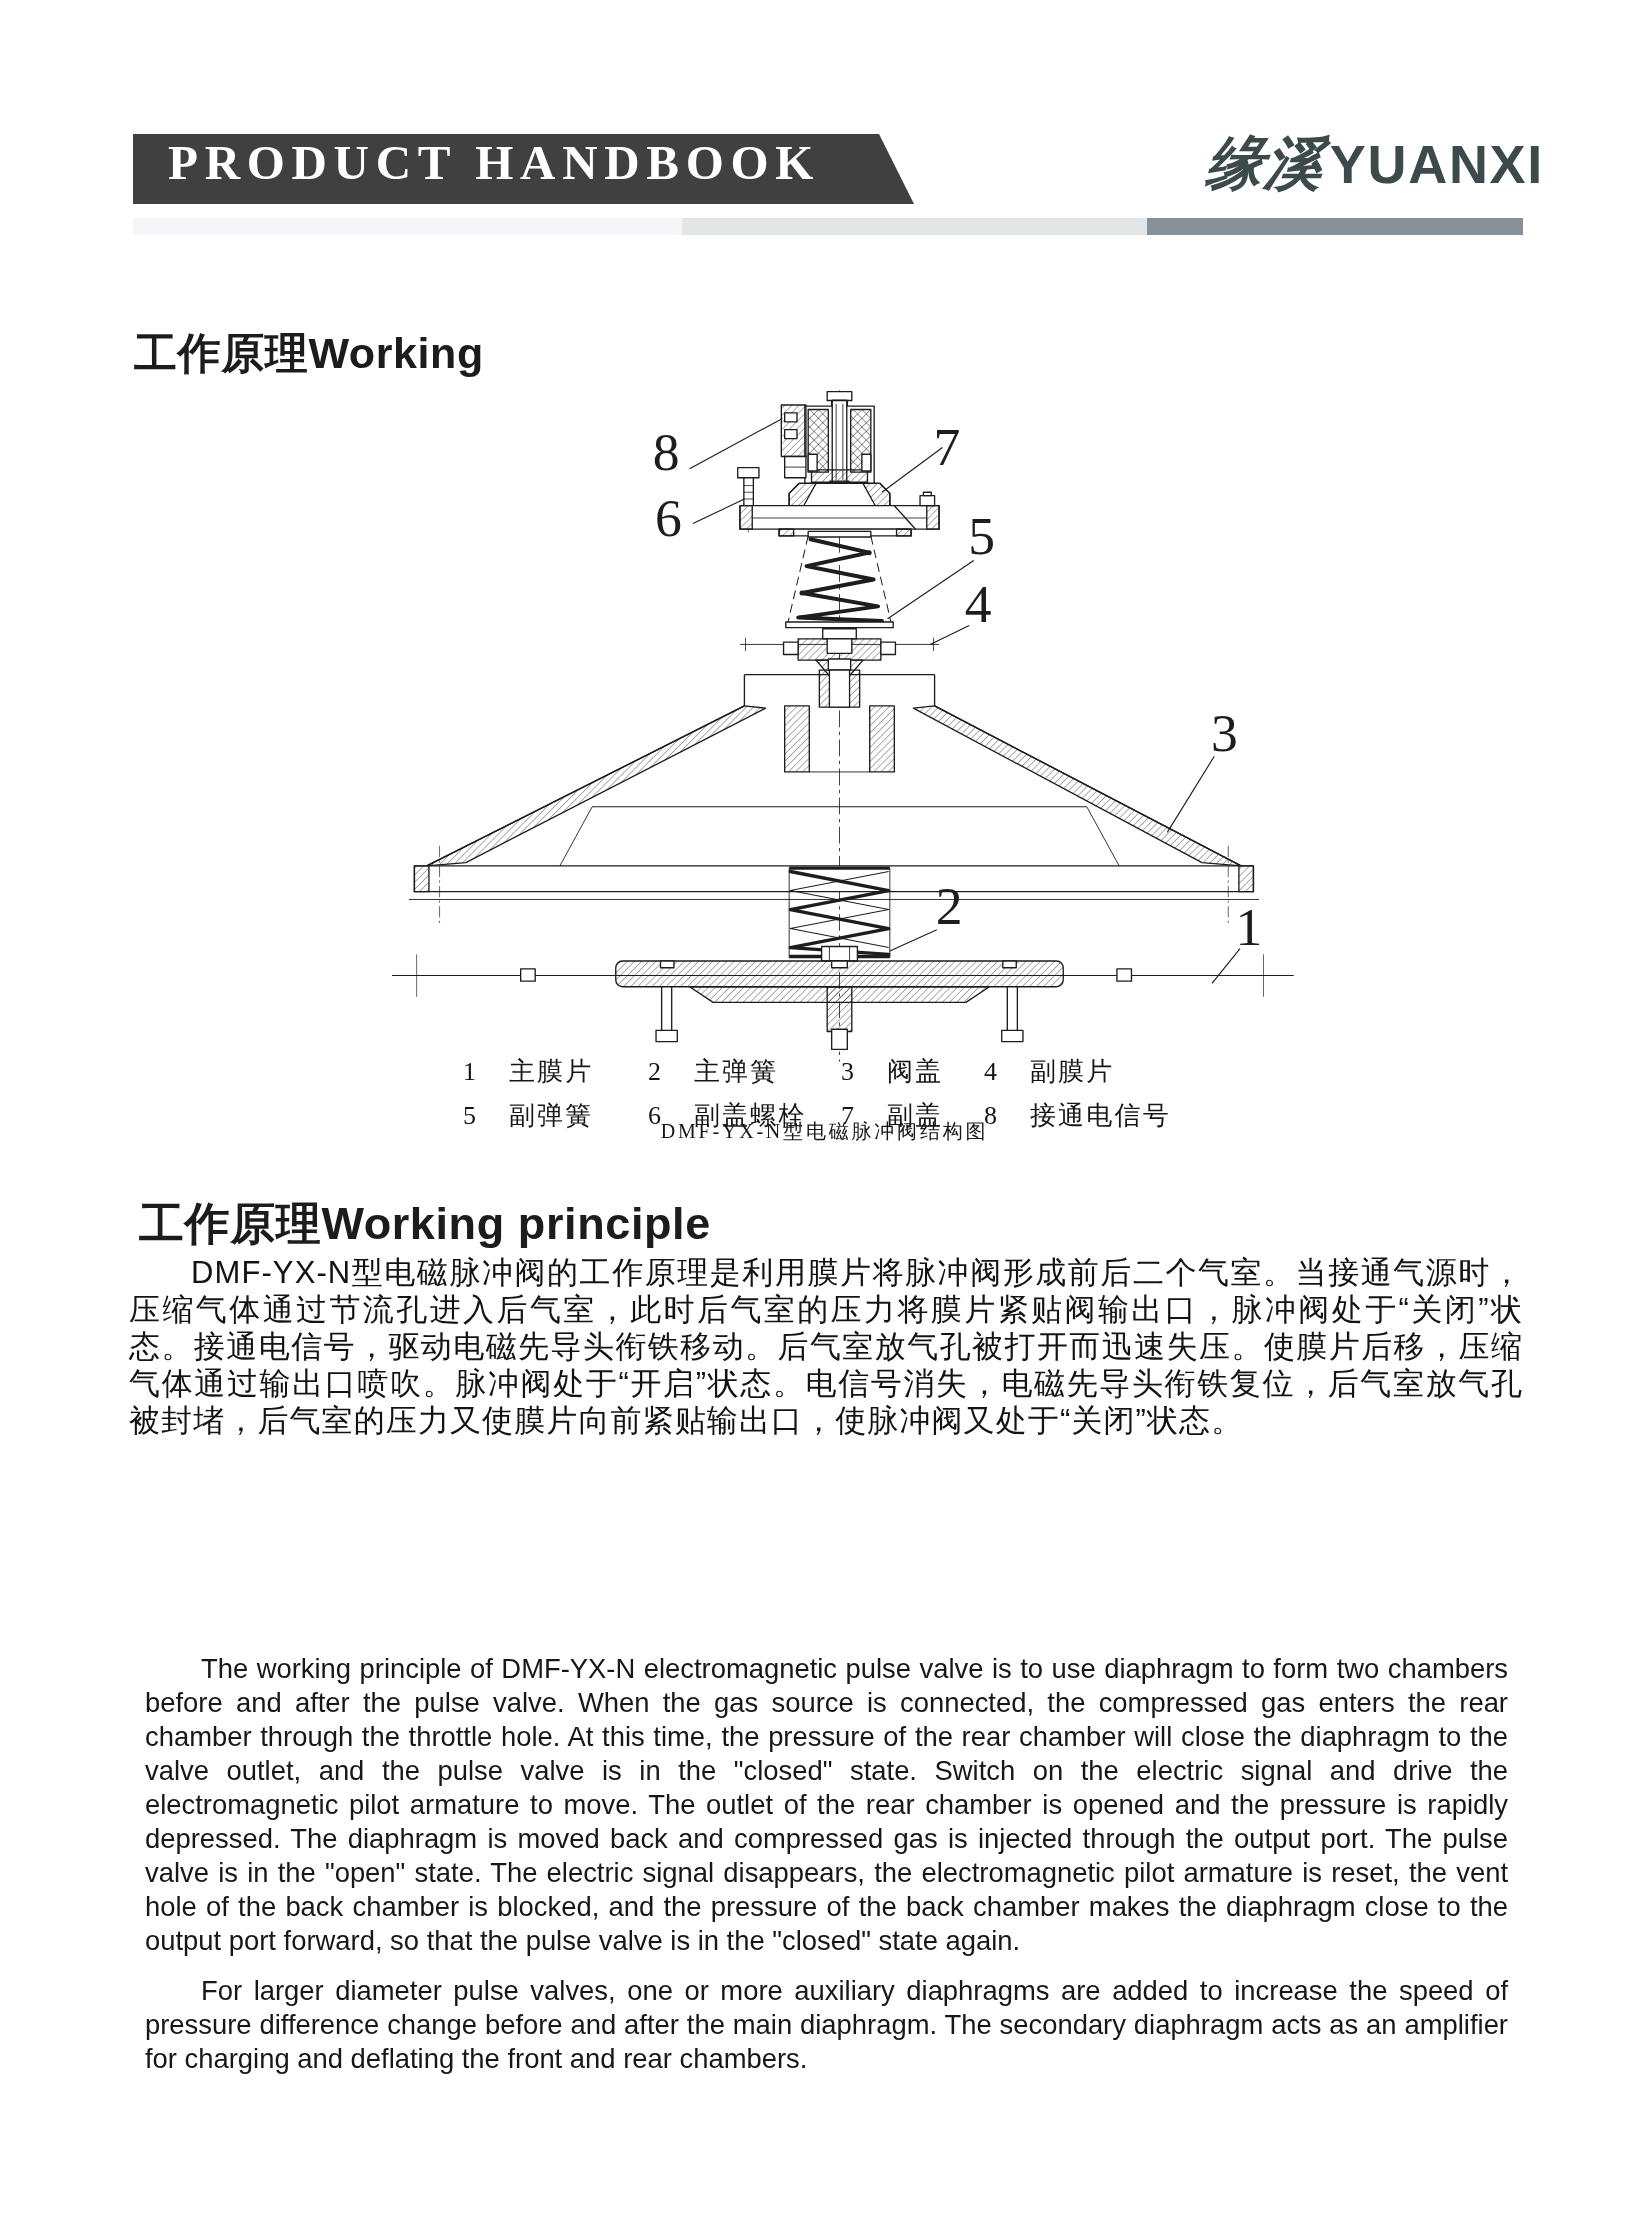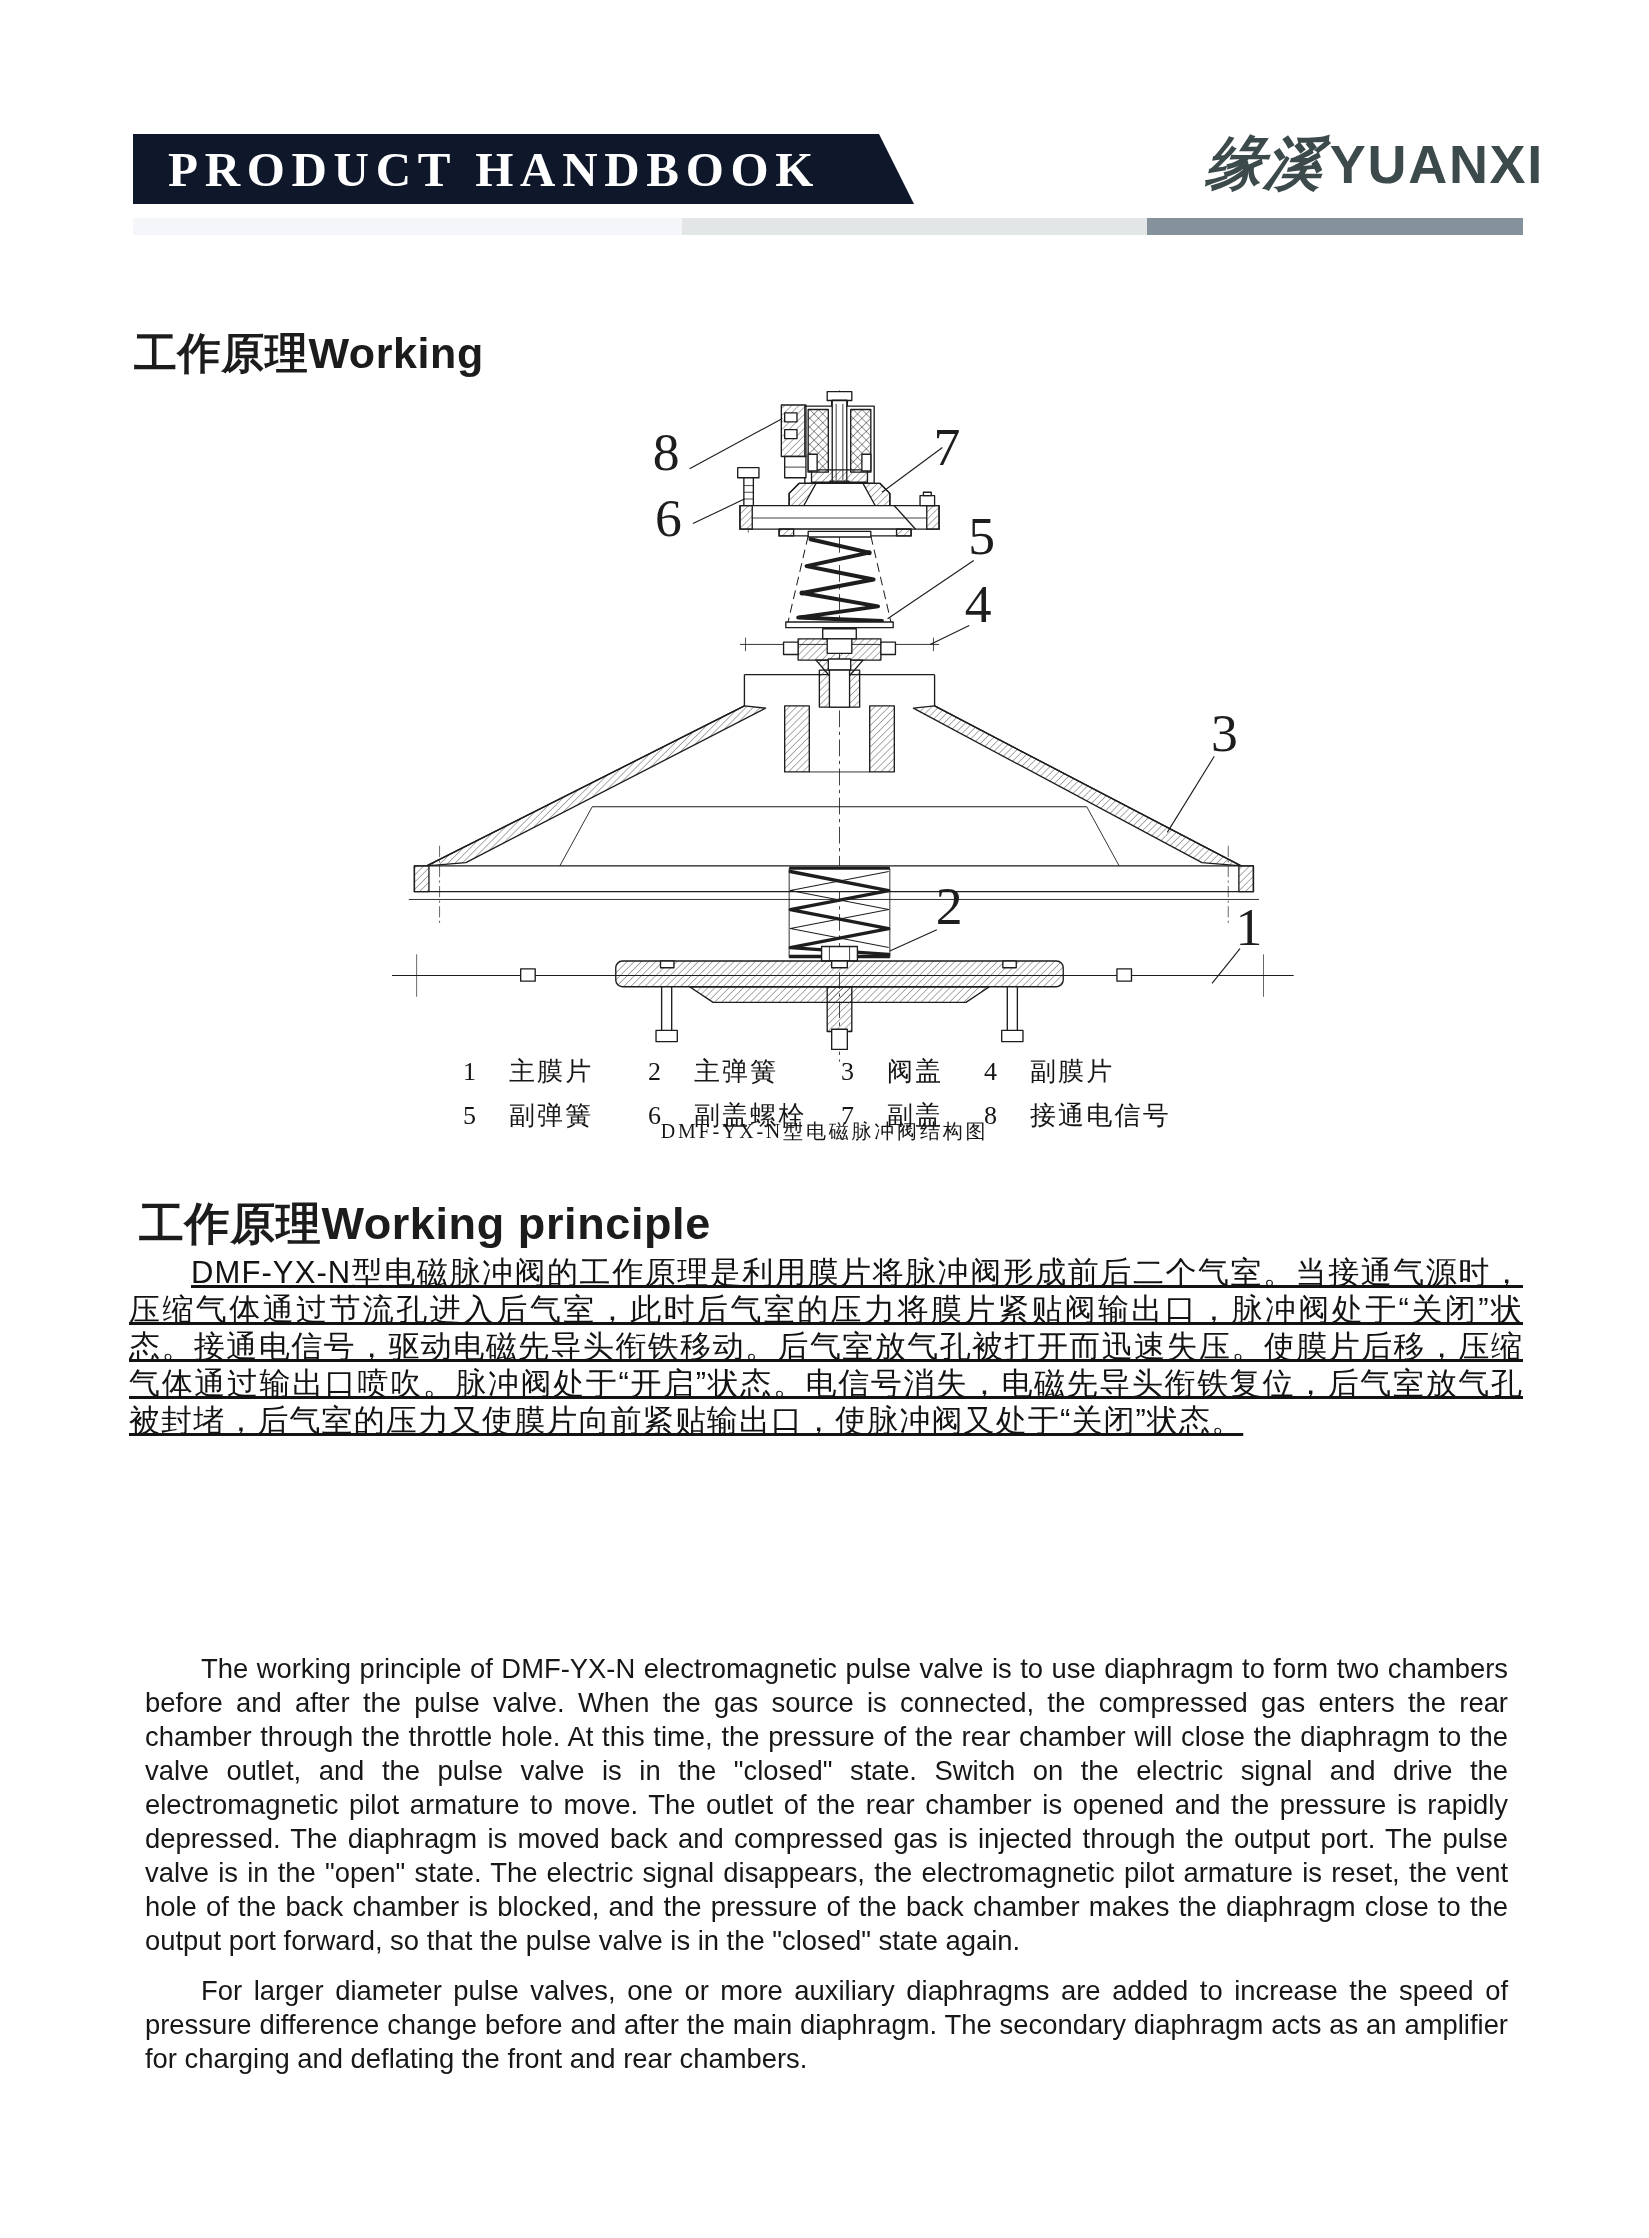--- a/index.html
+++ b/index.html
@@ -3,23 +3,23 @@
 <meta charset="utf-8">
 <style>
   html,body{margin:0;padding:0;}
   body{
     width:1649px;height:2239px;position:relative;background:#ffffff;
     font-family:"Liberation Sans",sans-serif;color:#1c1c1c;overflow:hidden;
   }
   
   .banner{
     position:absolute;left:133px;top:134px;width:781px;height:70px;
-    background:#0f172a;
+    background:#404040;
     clip-path:polygon(0 0, calc(100% - 35px) 0, 100% 100%, 0 100%);
-    display:flex;align-items:center;
+    display:flex;align-items:flex-start;
   }
   .banner-title{
     font-family:"Liberation Serif",serif;font-weight:bold;color:#ffffff;
     font-size:49px;letter-spacing:6.7px;padding-left:35px;white-space:nowrap;
   }
   .logo{
     position:absolute;top:125px;right:105px;display:flex;align-items:baseline;
     color:#3c4a4b;white-space:nowrap;
   }
   .logo-zh{
@@ -52,21 +52,21 @@
   .legend .cell{white-space:nowrap;}
   .legend .lnum{display:inline-block;min-width:23.5px;}
   .legend .llabel{margin-left:22.4px;letter-spacing:2.2px;}
   .caption{
     position:absolute;left:0;right:0;top:1118px;text-align:center;
     font-family:"Liberation Serif",serif;font-size:20px;letter-spacing:2.8px;color:#161616;
   }
   
   .zh-block{
     position:absolute;left:129px;top:1254px;width:1394px;
-    font-size:31px;line-height:37px;text-align:justify;letter-spacing:1.1px;color:#131313;text-decoration:underline;
+    font-size:31px;line-height:37px;text-align:justify;letter-spacing:1.1px;color:#131313;
   }
   .zh-block p{margin:0;text-indent:2em;}
   .en-block{
     position:absolute;left:129px;top:1636px;width:1395px;
     font-size:27.4px;line-height:34px;text-align:justify;color:#171717;
   }
   .en-block p{margin:16px;text-indent:56px;}
 </style>
 </head>
 <body>

